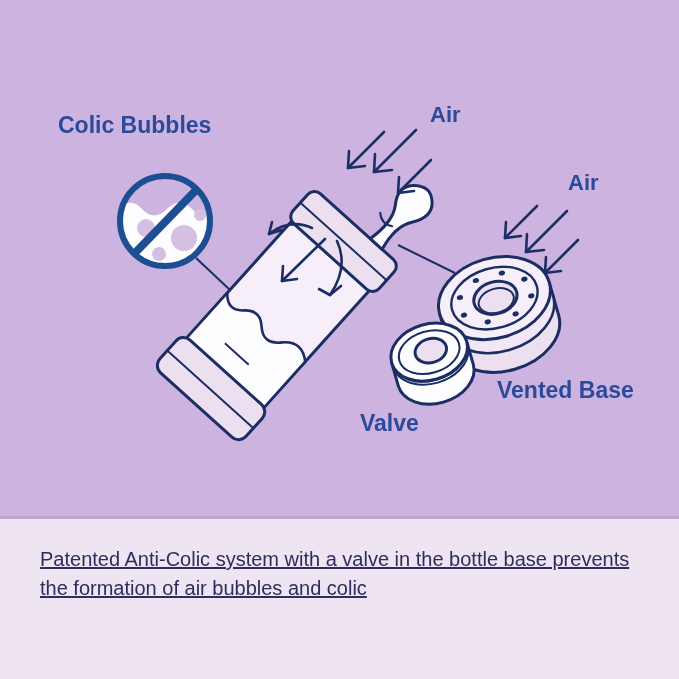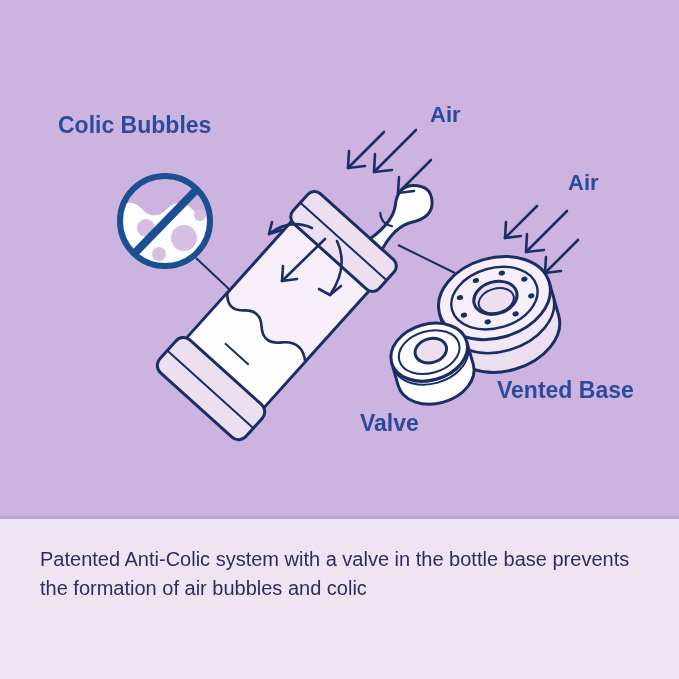--- a/index.html
+++ b/index.html
@@ -50,20 +50,21 @@
     line-height:1.1;
     margin:0 0 10px 0;
   }
   .caption-body{
     color:#2b2e5e;
     font-size:20px;
     font-weight:normal;
     line-height:1.45;
     margin:0;
     max-width:610px;
+    text-decoration:underline;
   }
   
   .lbl{
     font-family:"Liberation Sans", sans-serif;
     font-weight:bold;
     fill:#2b4a9b;
   }
   .lbl-big{font-size:23px;}
   .lbl-med{font-size:22px;}
 </style>

